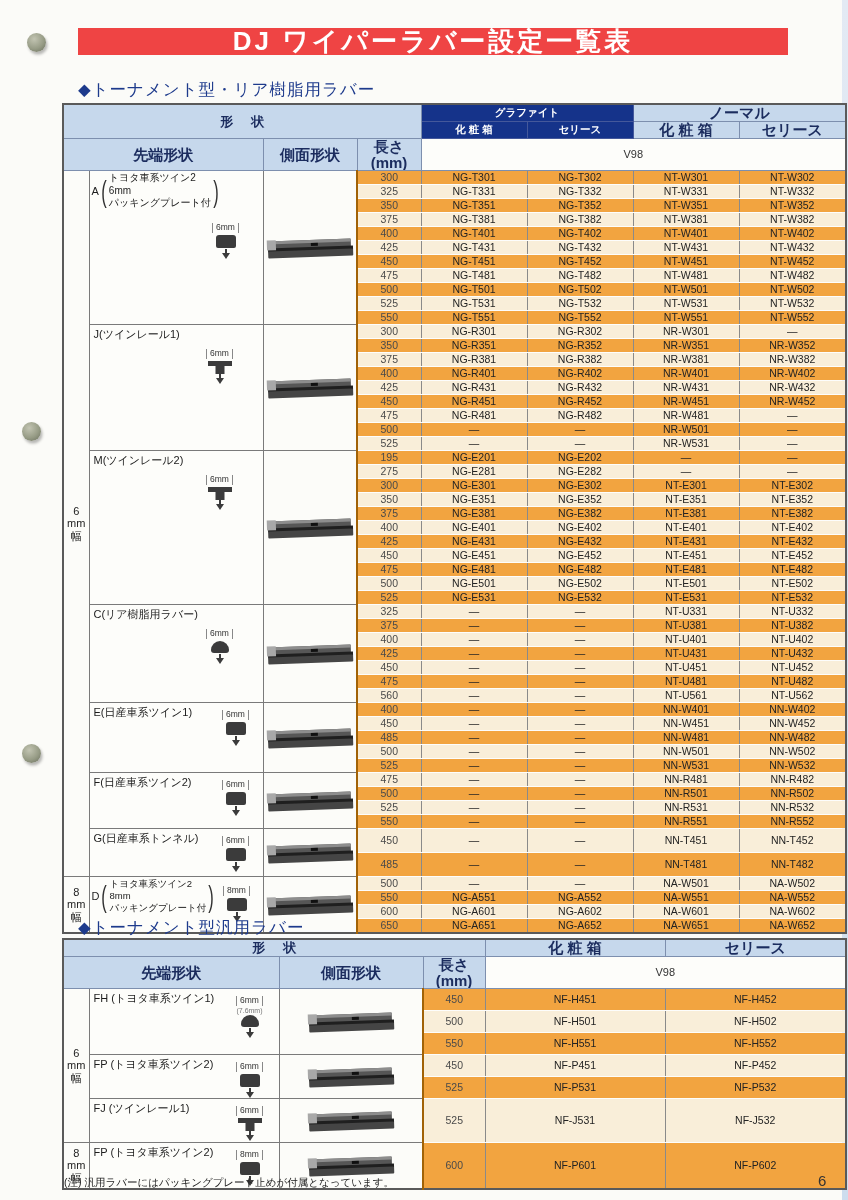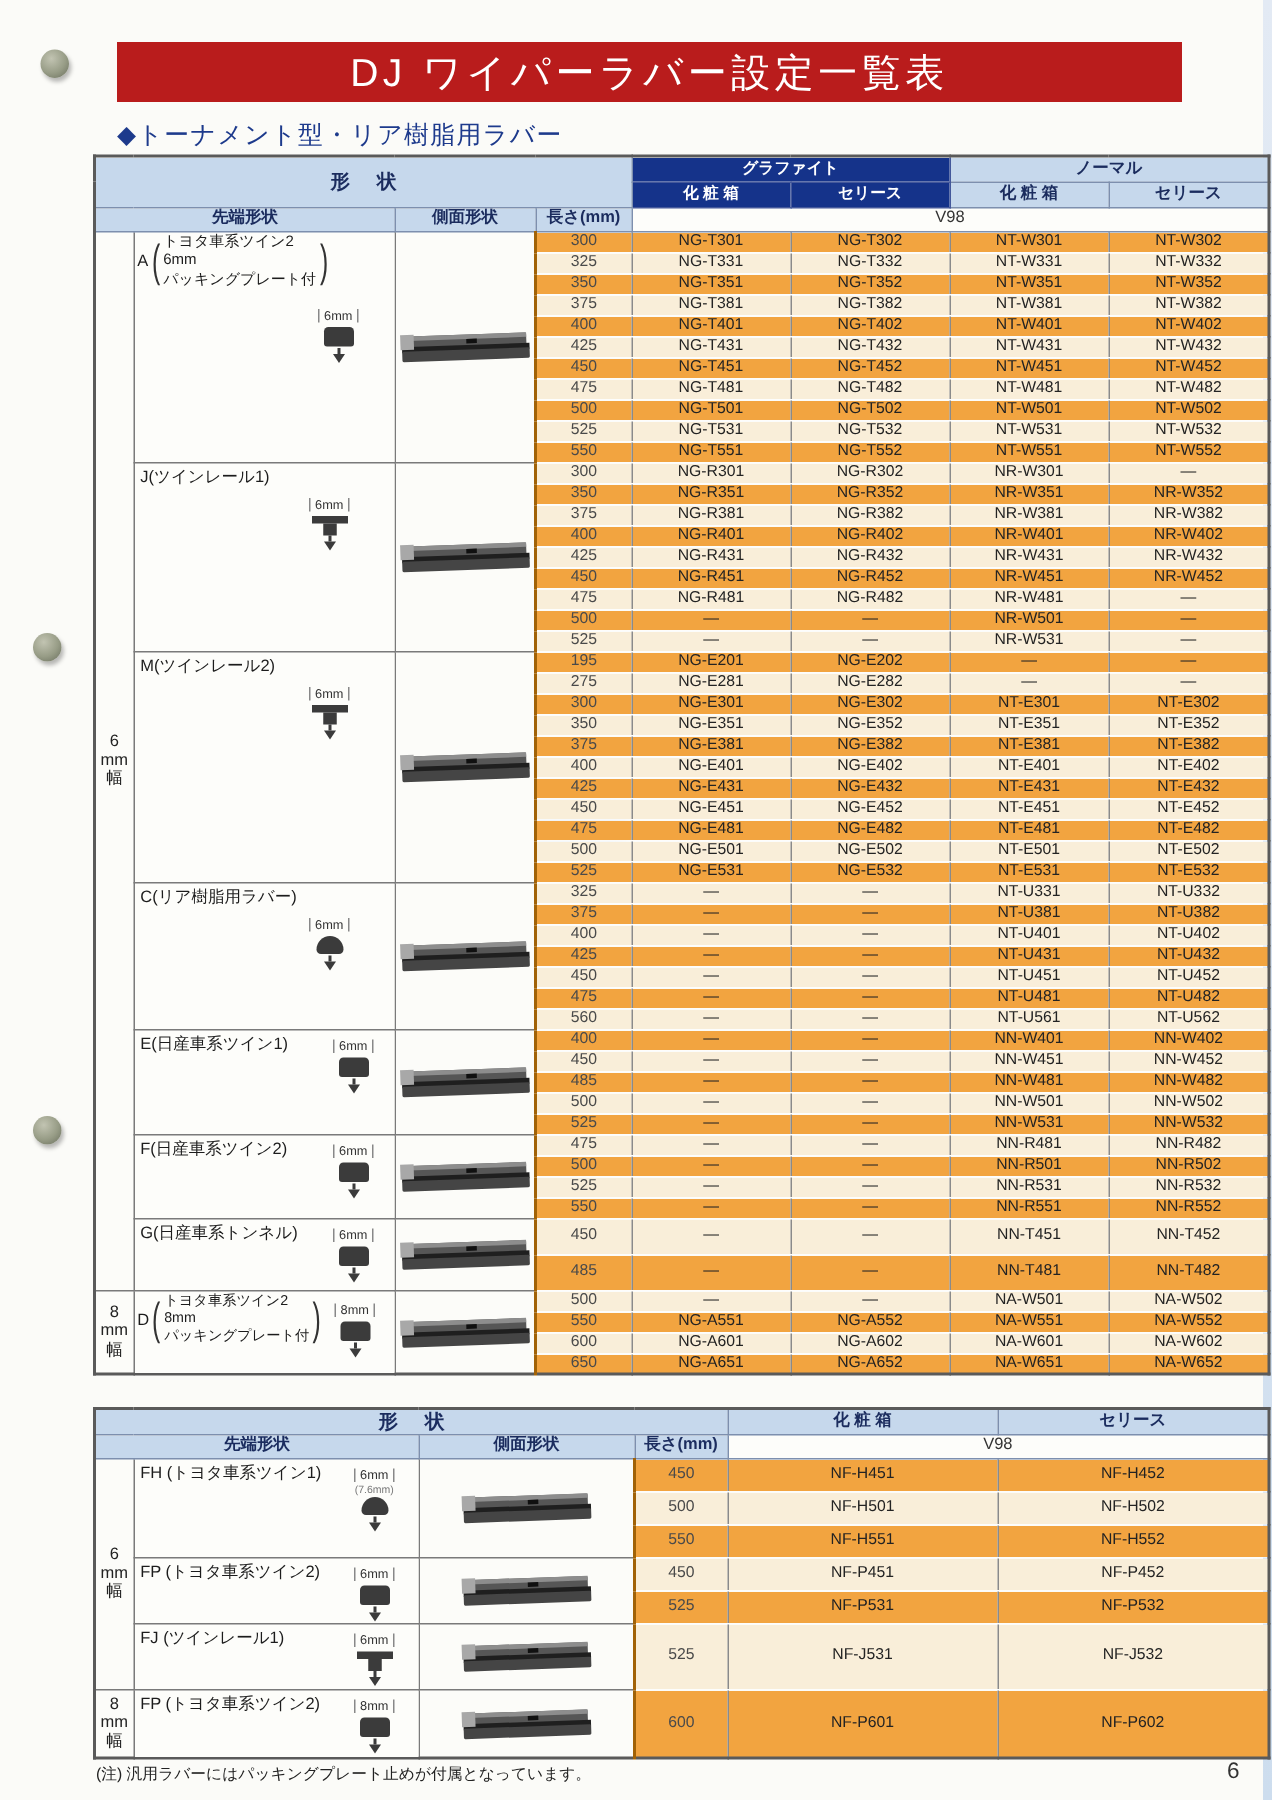--- a/index.html
+++ b/index.html
@@ -13,36 +13,36 @@
   .edge-strip{position:absolute;right:0;top:0;width:6px;height:100%;background:linear-gradient(#e3eaf4,#cdddee);}
   .hole{position:absolute;width:19px;height:19px;border-radius:50%;
     background:radial-gradient(circle at 38% 32%, #c2c4b2, #979c86 55%, #6d7260 95%);
     box-shadow:1.5px 2.5px 3px rgba(0,0,0,.28);}
   .hole1{left:27px;top:33px;}
   .hole2{left:22px;top:422px;}
   .hole3{left:22px;top:744px;}
   .ghost{position:absolute;left:150px;top:536px;width:270px;height:26px;border-radius:12px;
     background:rgba(110,150,215,.10);filter:blur(5px);}
 
-  .title-bar{position:absolute;left:78px;top:28px;width:710px;height:40px;
-    background:#b91c1c;color:#fff;display:flex;align-items:center;justify-content:center;
-    font-size:26px;font-weight:normal;letter-spacing:3px;}
+  .title-bar{position:absolute;left:78px;top:28px;width:710px;height:27px;
+    background:#ef4444;color:#fff;display:flex;align-items:center;justify-content:center;
+    font-size:26px;font-weight:bold;letter-spacing:3px;}
   .sec-heading{position:absolute;left:78px;color:#1d3a8c;font-weight:normal;font-size:16.5px;letter-spacing:1px;}
   .sec-heading.h1pos{top:79px;}
   .sec-heading.h2pos{top:917px;}
 
   .t-host{position:absolute;left:62px;}
   .t1pos{top:103px;}
   .t2pos{top:938px;}
 
   table.grid{border-collapse:collapse;table-layout:fixed;width:783px;border:2px solid #5a5a5a;}
   table.grid td{padding:0;line-height:1.05;overflow:hidden;}
 
   
-  td.hl{background:#c6d8ec;color:#1b2c5e;font-weight:bold;font-size:11px;text-align:center;
+  td.hl{background:#c6d8ec;color:#1b2c5e;font-weight:bold;font-size:15px;text-align:center;
     border:1px solid #7d8fae;}
   td.hshape{font-size:13px;letter-spacing:18px;text-indent:18px;}
   td.hn{background:#15338a;color:#ffffff;font-weight:bold;font-size:10.5px;text-align:center;
     border:1px solid #44589b;}
   td.hv{background:#fdfdfa;color:#333;font-size:11px;text-align:center;border:1px solid #7d8fae;}
 
   
   td.wcol{background:#fcfcf9;border:1px solid #7a7a7a;text-align:center;color:#222;}
   .wlab div{font-size:11px;line-height:1.15;}
   td.tcol{background:#fdfdfa;border:1px solid #7a7a7a;vertical-align:top;position:relative;color:#1c1c1c;}
@@ -632,20 +632,21 @@
             <td class="len orange">650</td>
             <td class="code orange">NG-A651</td>
             <td class="code orange">NG-A652</td>
             <td class="code orange">NA-W651</td>
             <td class="code orange">NA-W652</td>
           </tr>
         </tbody>
       </table>
     </div>
 
+  <div class="sec-heading h2pos">◆トーナメント型汎用ラバー</div>
   <div id="table2-host" class="t-host t2pos">
       <table class="grid">
         <colgroup>
           <col style="width:26px">
           <col style="width:190px">
           <col style="width:144px">
           <col style="width:62px">
           <col style="width:180px">
           <col style="width:181px">
         </colgroup>

